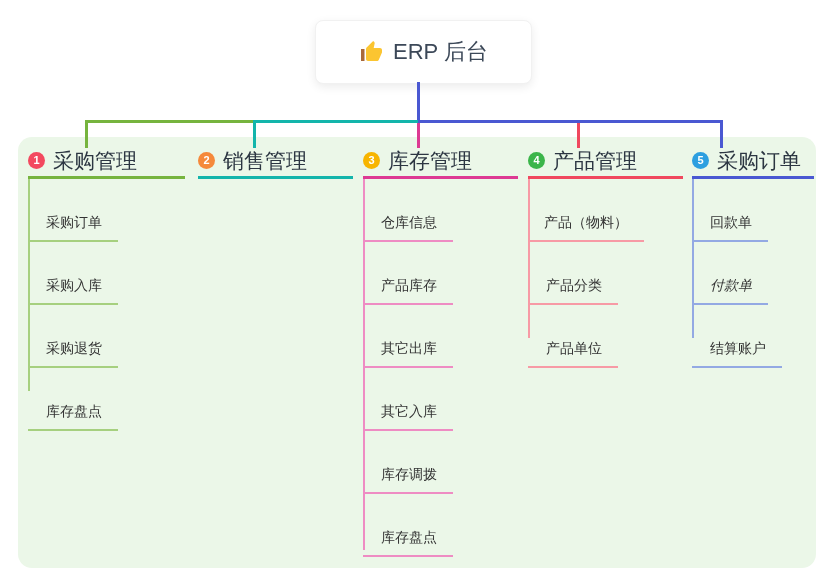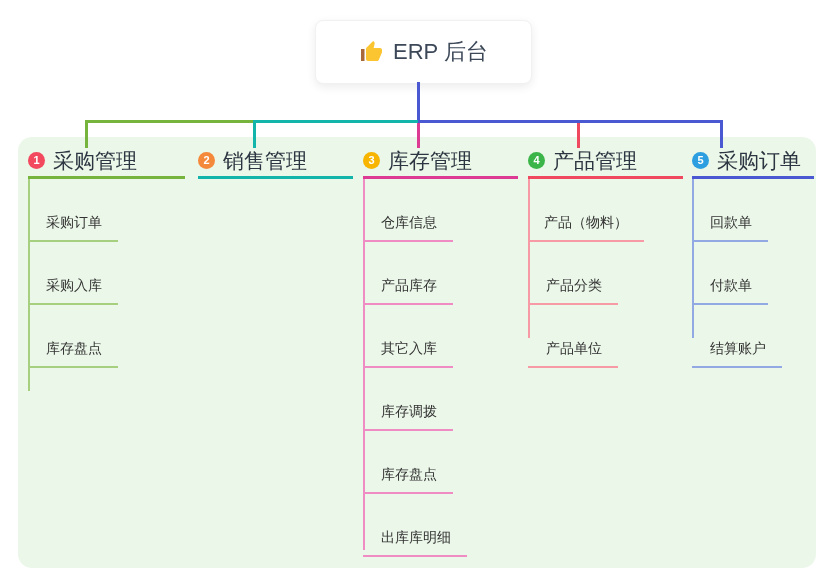--- a/index.html
+++ b/index.html
@@ -69,38 +69,40 @@
 <div id="branches">
     <div class="branch" style="left: 28px; width: 157px;">
       <div class="branch-header" style="border-bottom: 3px solid rgb(118, 180, 62);">
         <span class="badge" style="background: rgb(243, 73, 95);">1</span>
         <span class="branch-title">采购管理</span>
       </div>
       <div class="children">
         <div class="vline" style="height: 212px; background: rgb(166, 208, 127);"></div>
         <div class="child" style="border-bottom: 2px solid rgb(166, 208, 127);">采购订单</div>
         <div class="child" style="border-bottom: 2px solid rgb(166, 208, 127);">采购入库</div>
+        <div class="child" style="border-bottom: 2px solid rgb(166, 208, 127);">采购退货</div>
         <div class="child" style="border-bottom: 2px solid rgb(166, 208, 127);">库存盘点</div>
       </div>
     </div>
     <div class="branch" style="left: 198px; width: 155px;">
       <div class="branch-header" style="border-bottom: 3px solid rgb(19, 181, 171);">
         <span class="badge" style="background: rgb(245, 137, 59);">2</span>
         <span class="branch-title">销售管理</span>
       </div>
     </div>
     <div class="branch" style="left: 363px; width: 155px;">
       <div class="branch-header" style="border-bottom: 3px solid rgb(221, 58, 147);">
         <span class="badge" style="background: rgb(247, 181, 0);">3</span>
         <span class="branch-title">库存管理</span>
       </div>
       <div class="children">
         <div class="vline" style="height: 371px; background: rgb(238, 140, 195);"></div>
         <div class="child" style="border-bottom: 2px solid rgb(238, 140, 195);">仓库信息</div>
         <div class="child" style="border-bottom: 2px solid rgb(238, 140, 195);">产品库存</div>
+        <div class="child" style="border-bottom: 2px solid rgb(238, 140, 195);">其它出库</div>
         <div class="child" style="border-bottom: 2px solid rgb(238, 140, 195);">其它入库</div>
         <div class="child" style="border-bottom: 2px solid rgb(238, 140, 195);">库存调拨</div>
         <div class="child" style="border-bottom: 2px solid rgb(238, 140, 195);">库存盘点</div>
         <div class="child" style="border-bottom: 2px solid rgb(238, 140, 195);">出库库明细</div>
       </div>
     </div>
     <div class="branch" style="left: 528px; width: 155px;">
       <div class="branch-header" style="border-bottom: 3px solid rgb(240, 72, 94);">
         <span class="badge" style="background: rgb(59, 181, 74);">4</span>
         <span class="branch-title">产品管理</span>
@@ -113,17 +115,17 @@
       </div>
     </div>
     <div class="branch" style="left: 692px; width: 122px;">
       <div class="branch-header" style="border-bottom: 3px solid rgb(74, 88, 210);">
         <span class="badge" style="background: rgb(45, 159, 224);">5</span>
         <span class="branch-title">采购订单</span>
       </div>
       <div class="children">
         <div class="vline" style="height: 159px; background: rgb(147, 169, 227);"></div>
         <div class="child" style="border-bottom: 2px solid rgb(147, 169, 227);">回款单</div>
-        <div class="child" style="border-bottom: 2px solid rgb(147, 169, 227);">付款单</div>
+        <div class="child" style="border-bottom: 2px solid rgb(147, 169, 227); font-style: italic;">付款单</div>
         <div class="child" style="border-bottom: 2px solid rgb(147, 169, 227);">结算账户</div>
       </div>
     </div>
   </div>
 
 </body></html>

